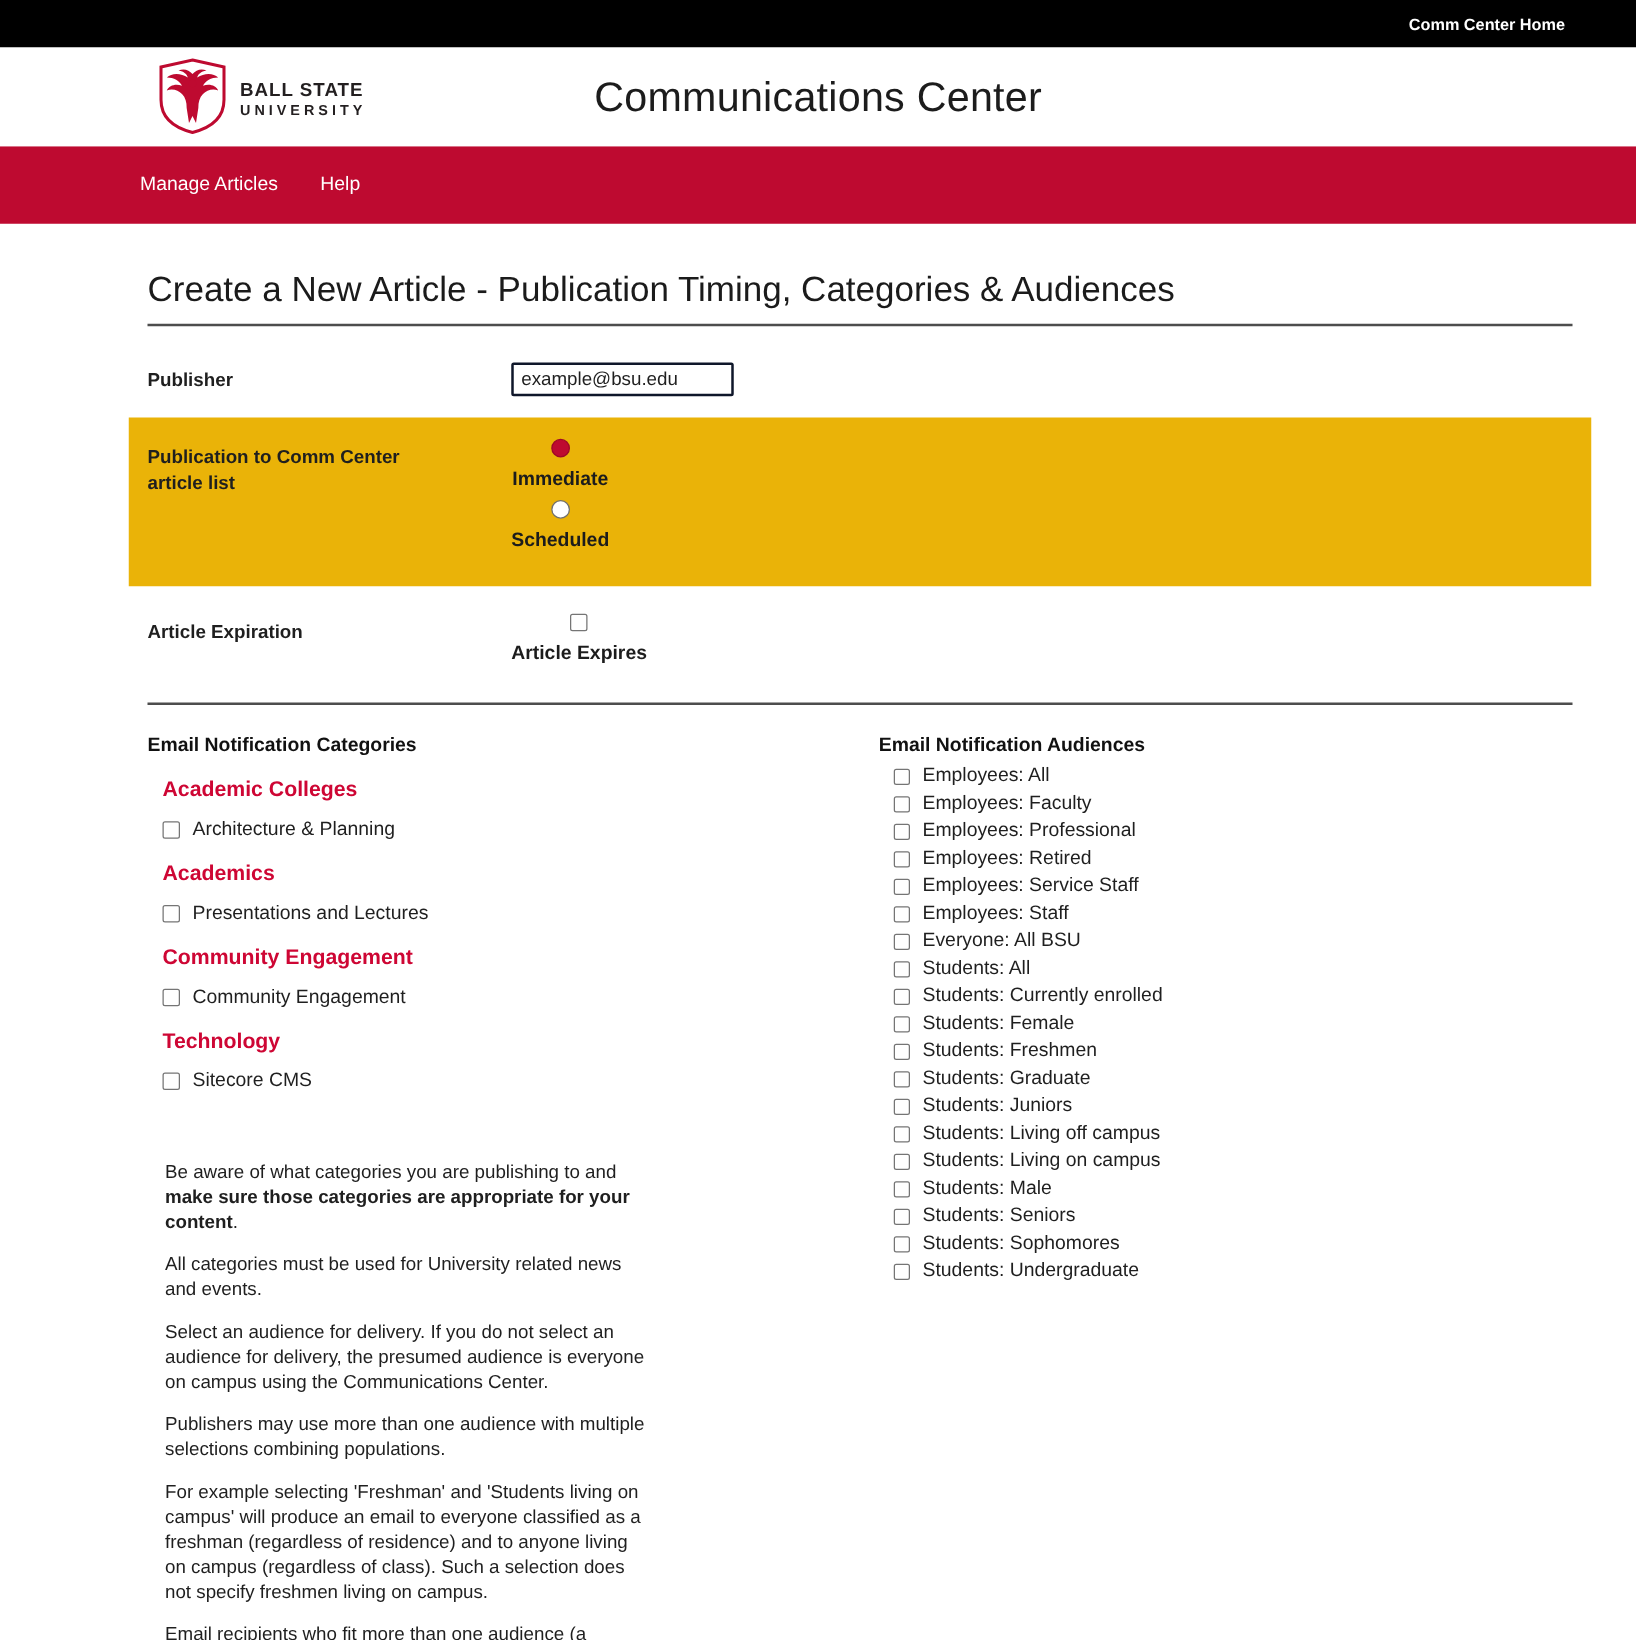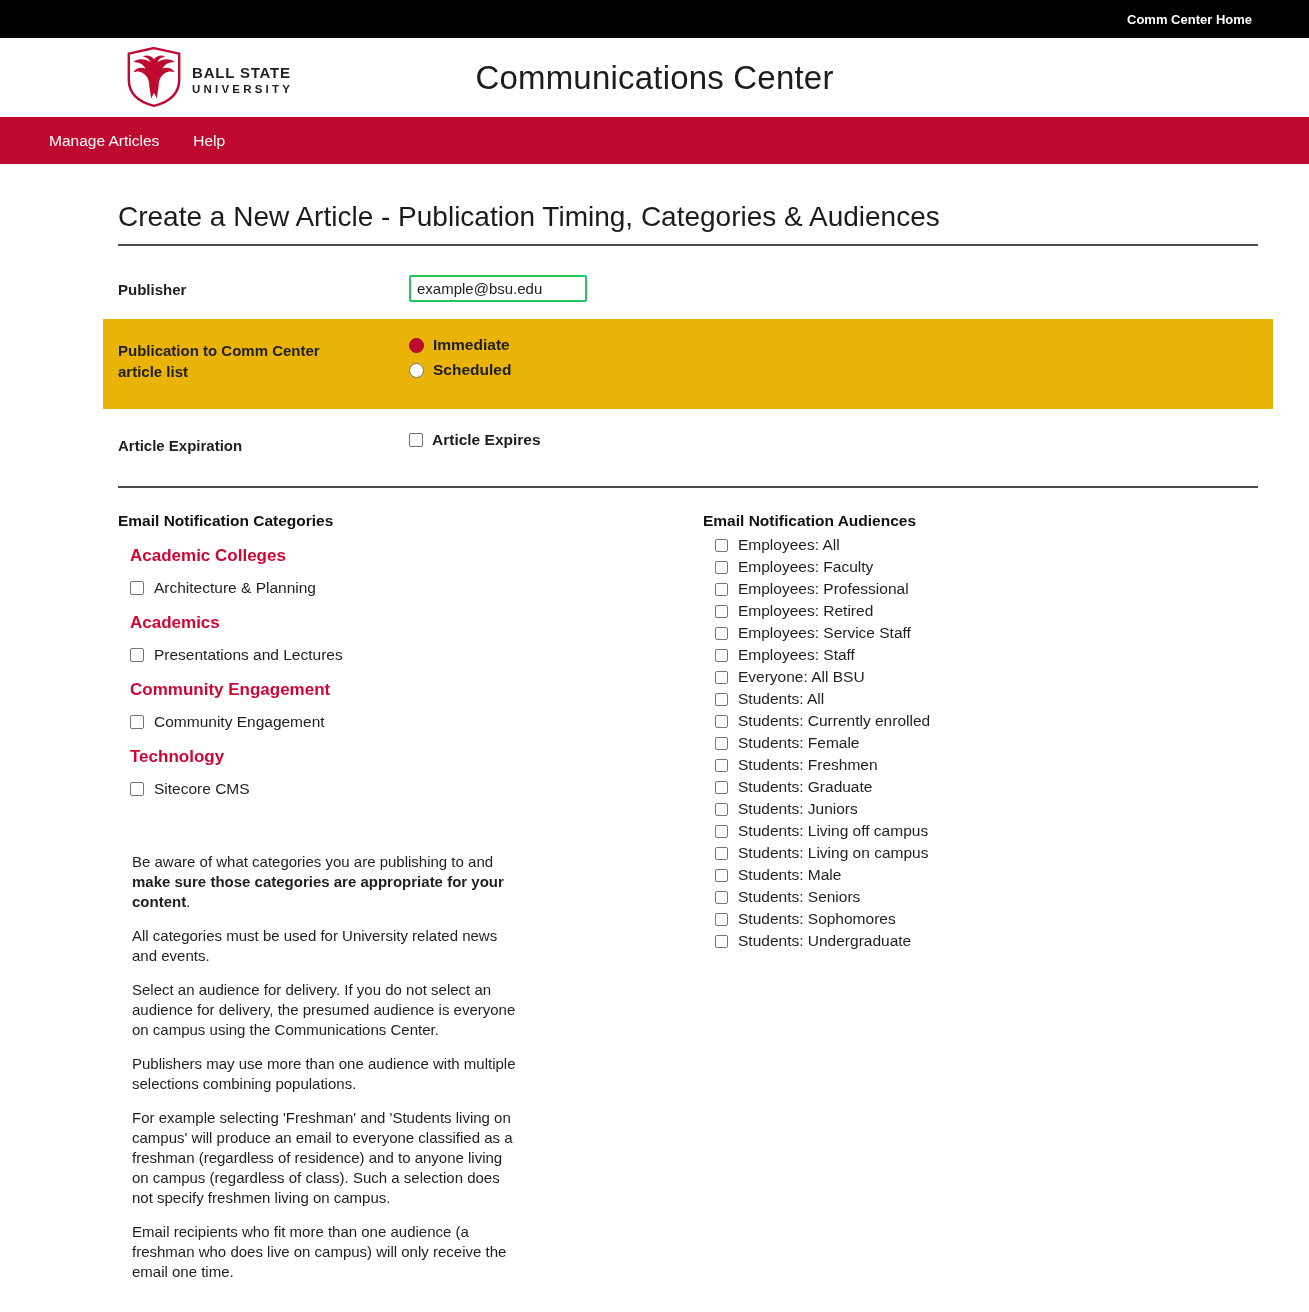--- a/index.html
+++ b/index.html
@@ -34,50 +34,50 @@
   }
   .logo-text .l2 {
     font-size:11.5px; font-weight:700; letter-spacing:3.2px; color:#231f20; margin-top:2px;
   }
   .site-title {
     font-size:33px; font-weight:400; color:#1c1c1c; letter-spacing:.2px;
   }
 
   
   .nav {
-    height:47px; display:flex; align-items:center; gap:34px;
-    padding-left:49px;
+    height:62px; display:flex; align-items:center; gap:34px;
+    padding-left:112px;
   }
   .nav a { color:#fff; text-decoration:none; font-size:15.5px; }
 
   
   .main { padding:0 51px 0 118px; }
   .page-title {
     margin-top:37px; font-size:28px; font-weight:400; color:#1b1b1b;
   }
   .rule { border:none; border-top:2px solid #4d4d4d; margin-top:11px; }
   .rule2 { border:none; border-top:2px solid #4d4d4d; margin-top:26px; }
 
   
   .frow { display:flex; align-items:flex-start; }
   .frow .flabel {
     width:291px; flex:0 0 291px; font-weight:700; font-size:15px; line-height:21px;
     padding-top:4px;
   }
   .row-publisher { padding:29px 0 17px 0; }
   .pub-input {
-    width:178px; height:27px; border:2px solid #22c55e; border-radius:2px;
+    width:178px; height:27px; border:2px solid #0f172a; border-radius:2px;
     font-family:inherit; font-size:15px; color:#1f1f1f; padding:0 6px; outline:none;
     background:#fff;
   }
   .row-gray {
     background:#eab308; margin:0 -15px; padding:17px 15px 27px 15px;
   }
   .row-gray .flabel { width:291px; flex:0 0 291px; max-width:291px; padding-right:60px; }
-  .choice { display:flex; align-items:center; gap:9px; margin-bottom:7px; }
+  .choice { display:flex; align-items:center; gap:9px; margin-bottom:7px;flex-direction:column; }
   .choice:last-child { margin-bottom:0; }
   .choice-label { font-weight:700; font-size:15.5px; color:#1c1c1c; }
   input.radio {
     appearance:none; -webkit-appearance:none;
     width:15px; height:15px; border-radius:50%;
     border:1px solid #6f6f6f; background:#fff; cursor:pointer; flex:0 0 15px;
   }
   input.radio:checked { background:#be0a30; border-color:#9d0827; }
   input.cb {
     appearance:none; -webkit-appearance:none;

